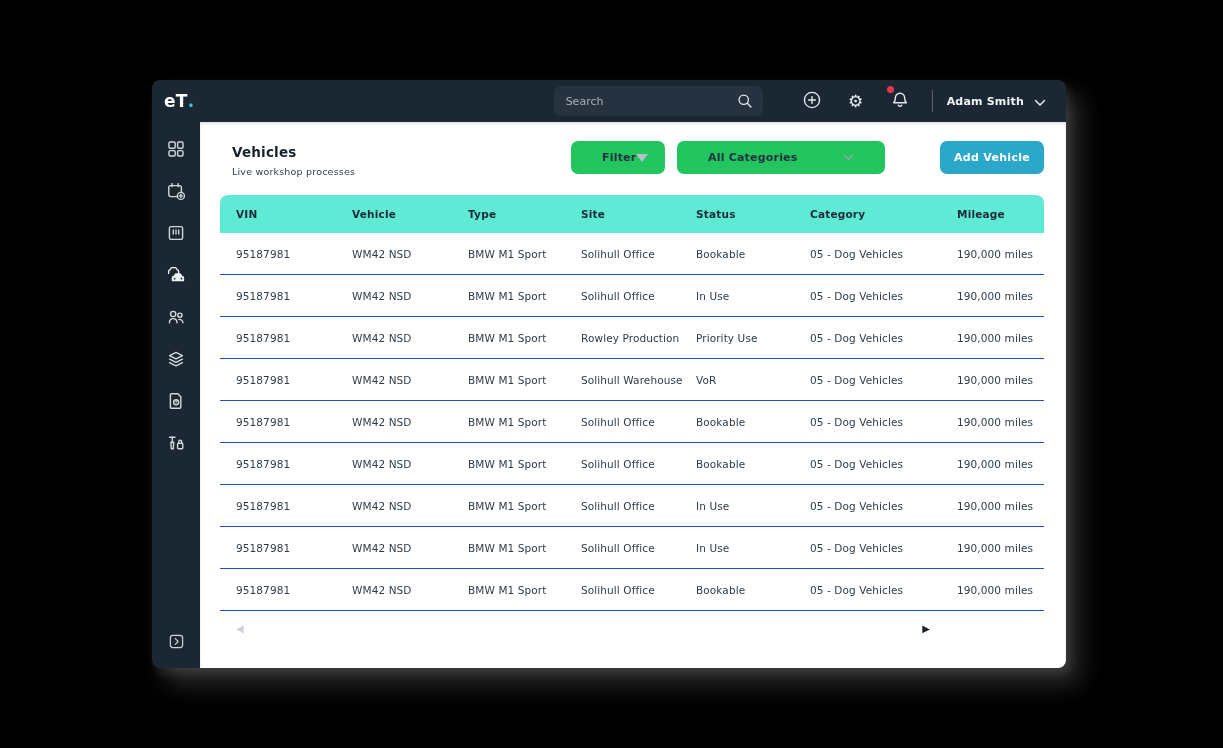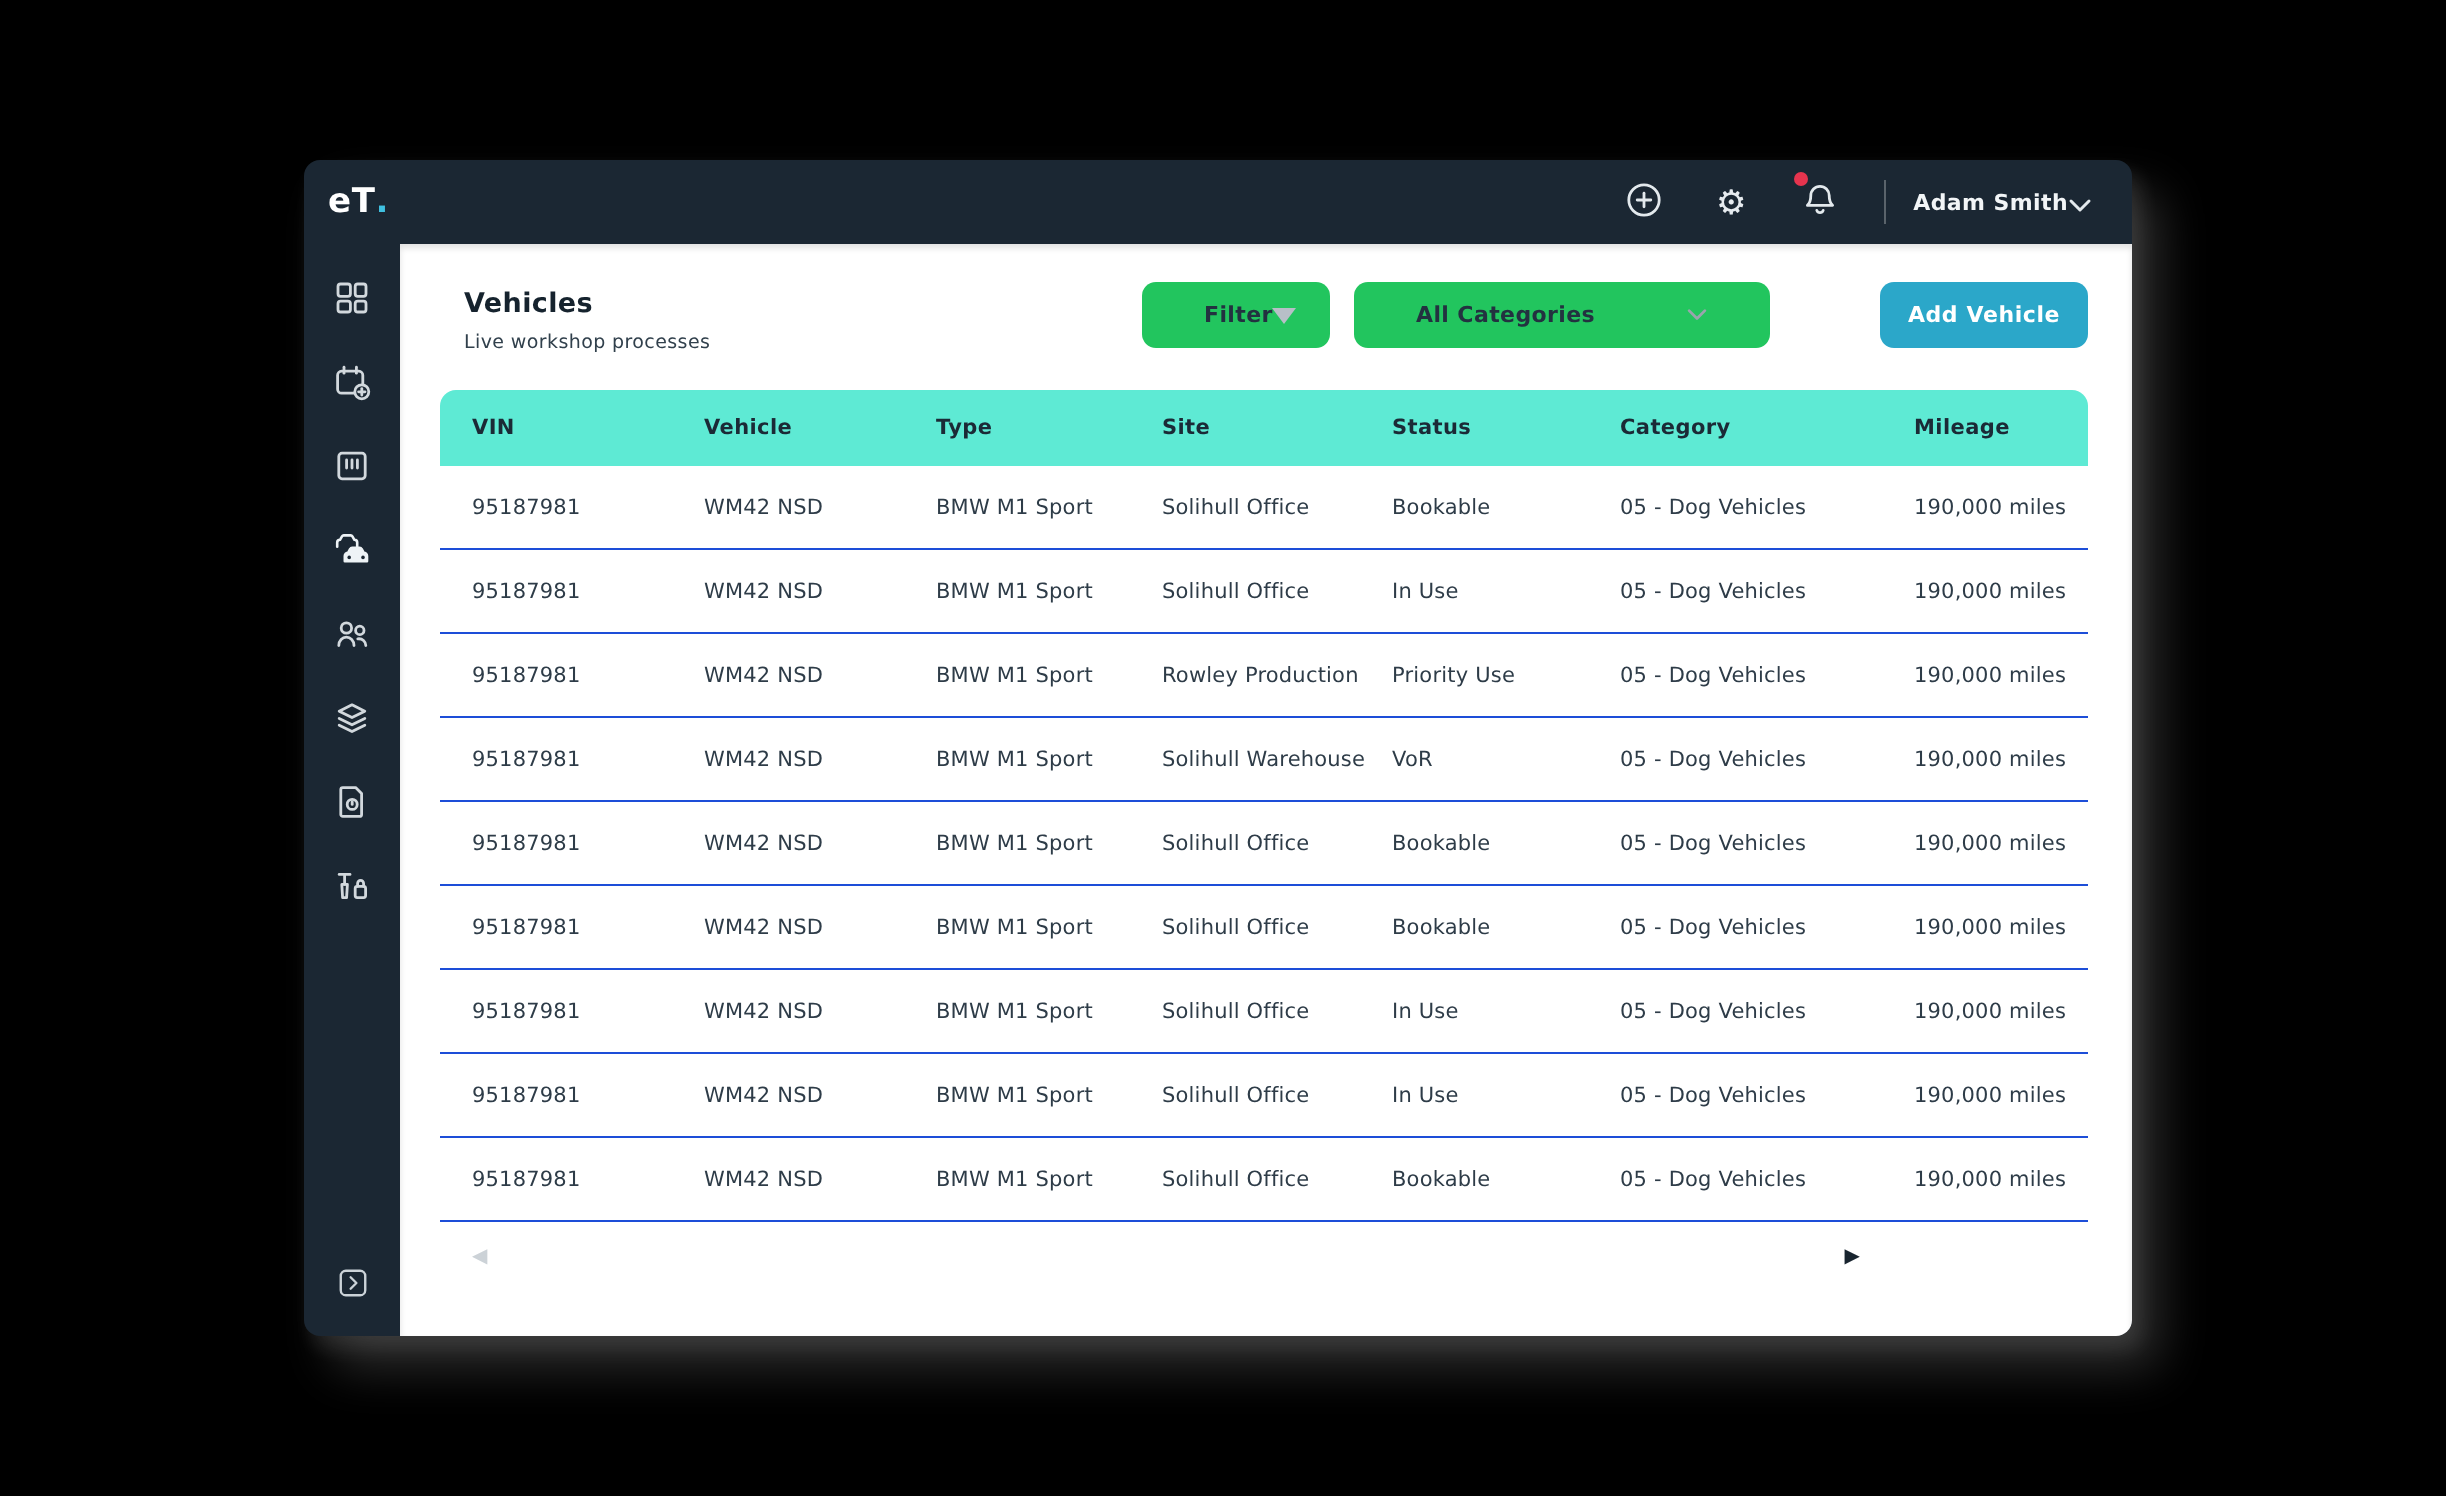--- a/index.html
+++ b/index.html
@@ -32,21 +32,21 @@
     color:#e8edf1;font-size:11px;padding:0 32px 0 12px;outline:none;
     font-family:"DejaVu Sans","Liberation Sans",sans-serif;}
   .search input::placeholder{color:#a6b0b9;}
   .search .mag{position:absolute;right:9px;top:6px;}
   .icon-btn{background:none;border:none;cursor:pointer;display:flex;align-items:center;
     justify-content:center;width:26px;height:26px;margin:0 9px;position:relative;padding:0;}
   .gear-glyph{font-size:17px;color:#e6ebef;line-height:1;}
   .bell-dot{position:absolute;top:-2px;left:0;width:7px;height:7px;border-radius:50%;
     background:var(--alert);}
   .nav-divider{width:1px;height:22px;background:rgba(255,255,255,.28);margin:0 12px 0 10px;}
-  .user-menu{display:flex;align-items:center;cursor:pointer;padding:4px 2px;}
+  .user-menu{display:flex;align-items:center;gap:10px;cursor:pointer;padding:4px 2px;}
   .user-name{font-size:11px;font-weight:600;color:#f2f5f7;letter-spacing:.2px;}
 
   
   .body{flex:1;display:flex;min-height:0;}
   .sidebar{width:48px;flex:0 0 48px;display:flex;flex-direction:column;align-items:center;
     padding-top:7px;}
   .side-btn{width:48px;height:42px;display:flex;align-items:center;justify-content:center;
     background:none;border:none;cursor:pointer;padding:0;}
   .side-btn svg{opacity:.92;}
   .side-btn.active svg{opacity:1;}
@@ -99,20 +99,29 @@
 <div class="canvas">
   <div class="window">
 
     <header class="navbar">
       <div class="logo">
         <span>eT</span>
         <span class="dot">.</span>
       </div>
       <div class="nav-spacer"></div>
 
+      <div class="search">
+        <input type="text" placeholder="Search" style="">
+        <span class="mag">
+          <svg width="18" height="18" viewBox="0 0 20 20" fill="none" stroke="#dfe6ea" stroke-width="1.5" stroke-linecap="round">
+            <circle cx="8.6" cy="8.6" r="5.2"></circle>
+              <line x1="12.6" y1="12.6" x2="16.6" y2="16.6"></line>
+          </svg>
+        </span>
+      </div>
 
       <button class="icon-btn">
         <span>
           <svg width="22" height="22" viewBox="0 0 22 22" fill="none" stroke="#e3e9ed" stroke-width="1.4" stroke-linecap="round">
             <circle cx="11" cy="11" r="7.6"></circle>
               <line x1="11" y1="7.6" x2="11" y2="14.4"></line>
               <line x1="7.6" y1="11" x2="14.4" y2="11"></line>
           </svg>
         </span>
       </button>

